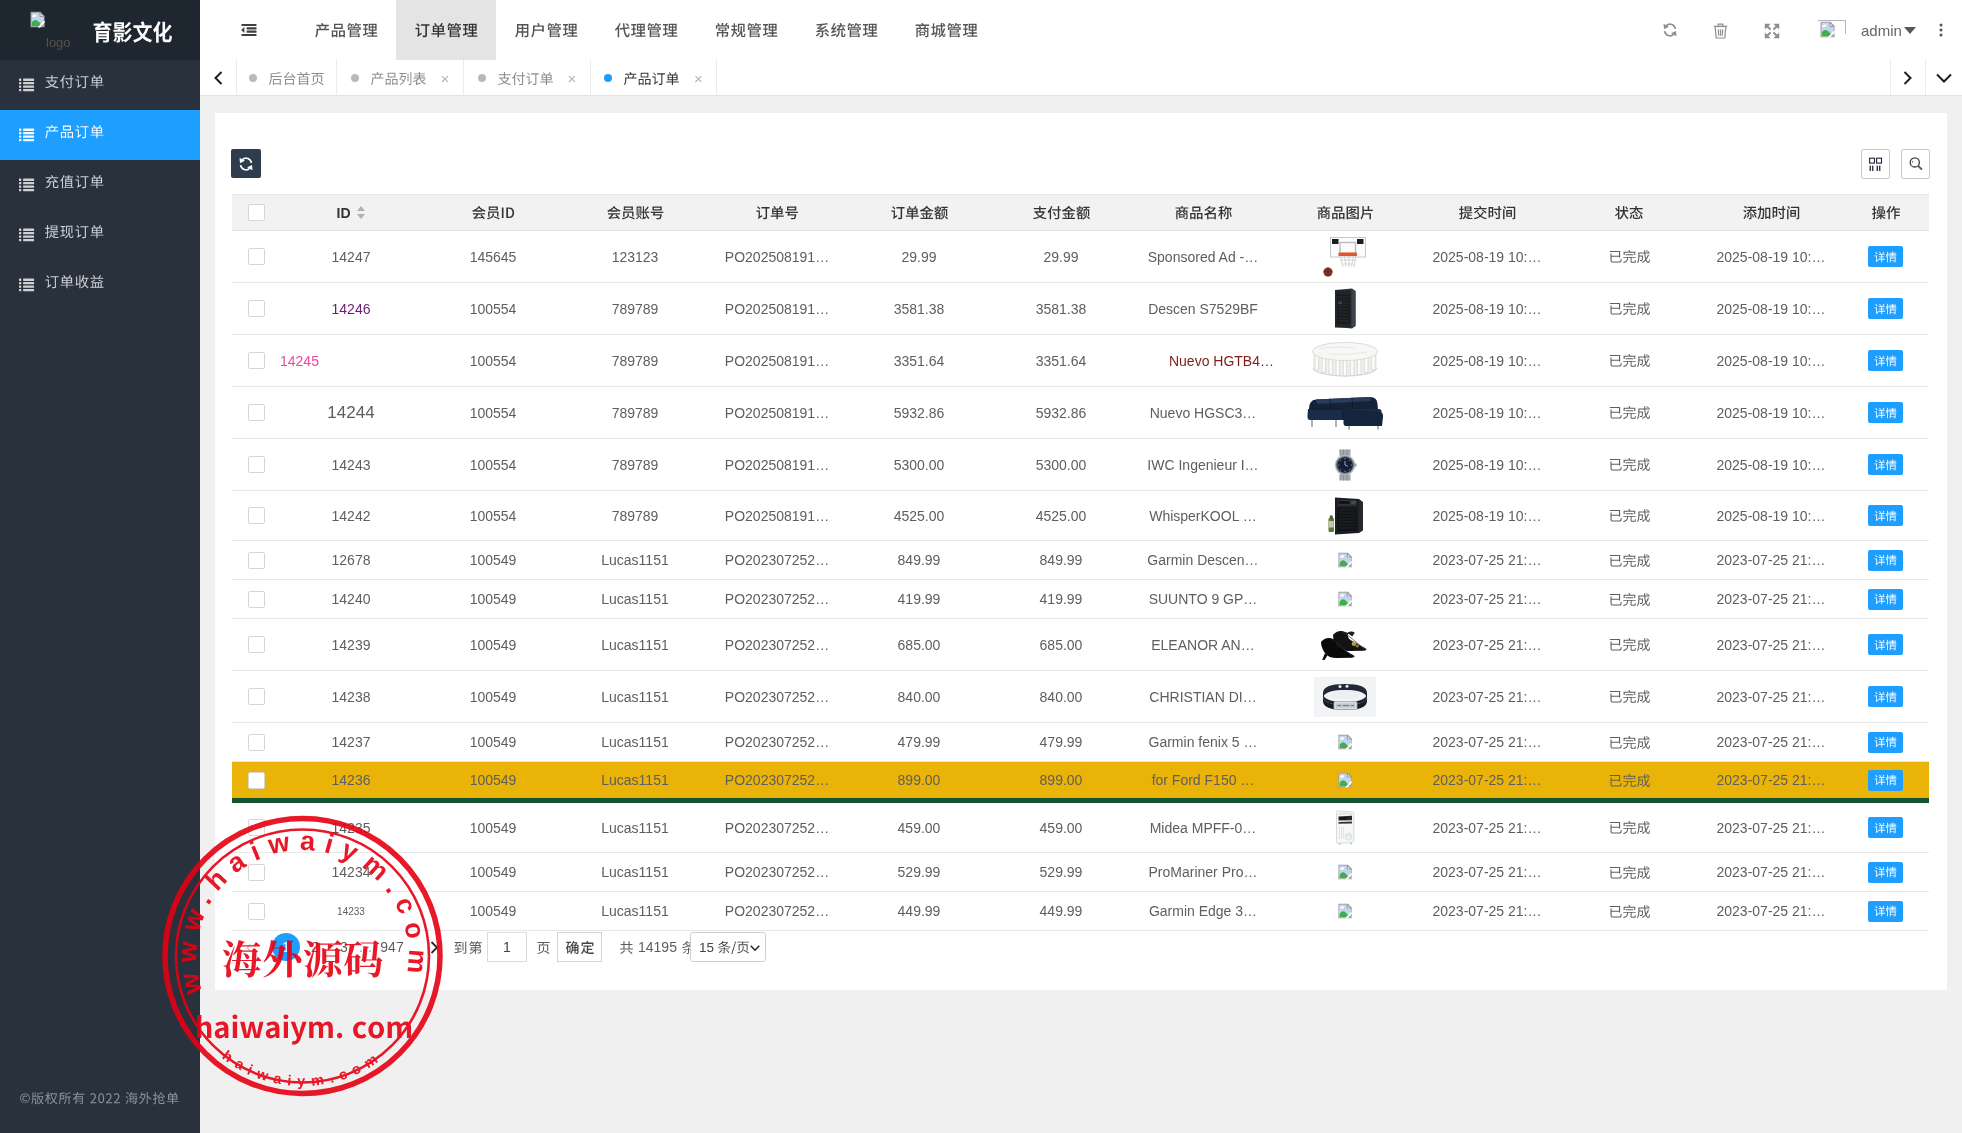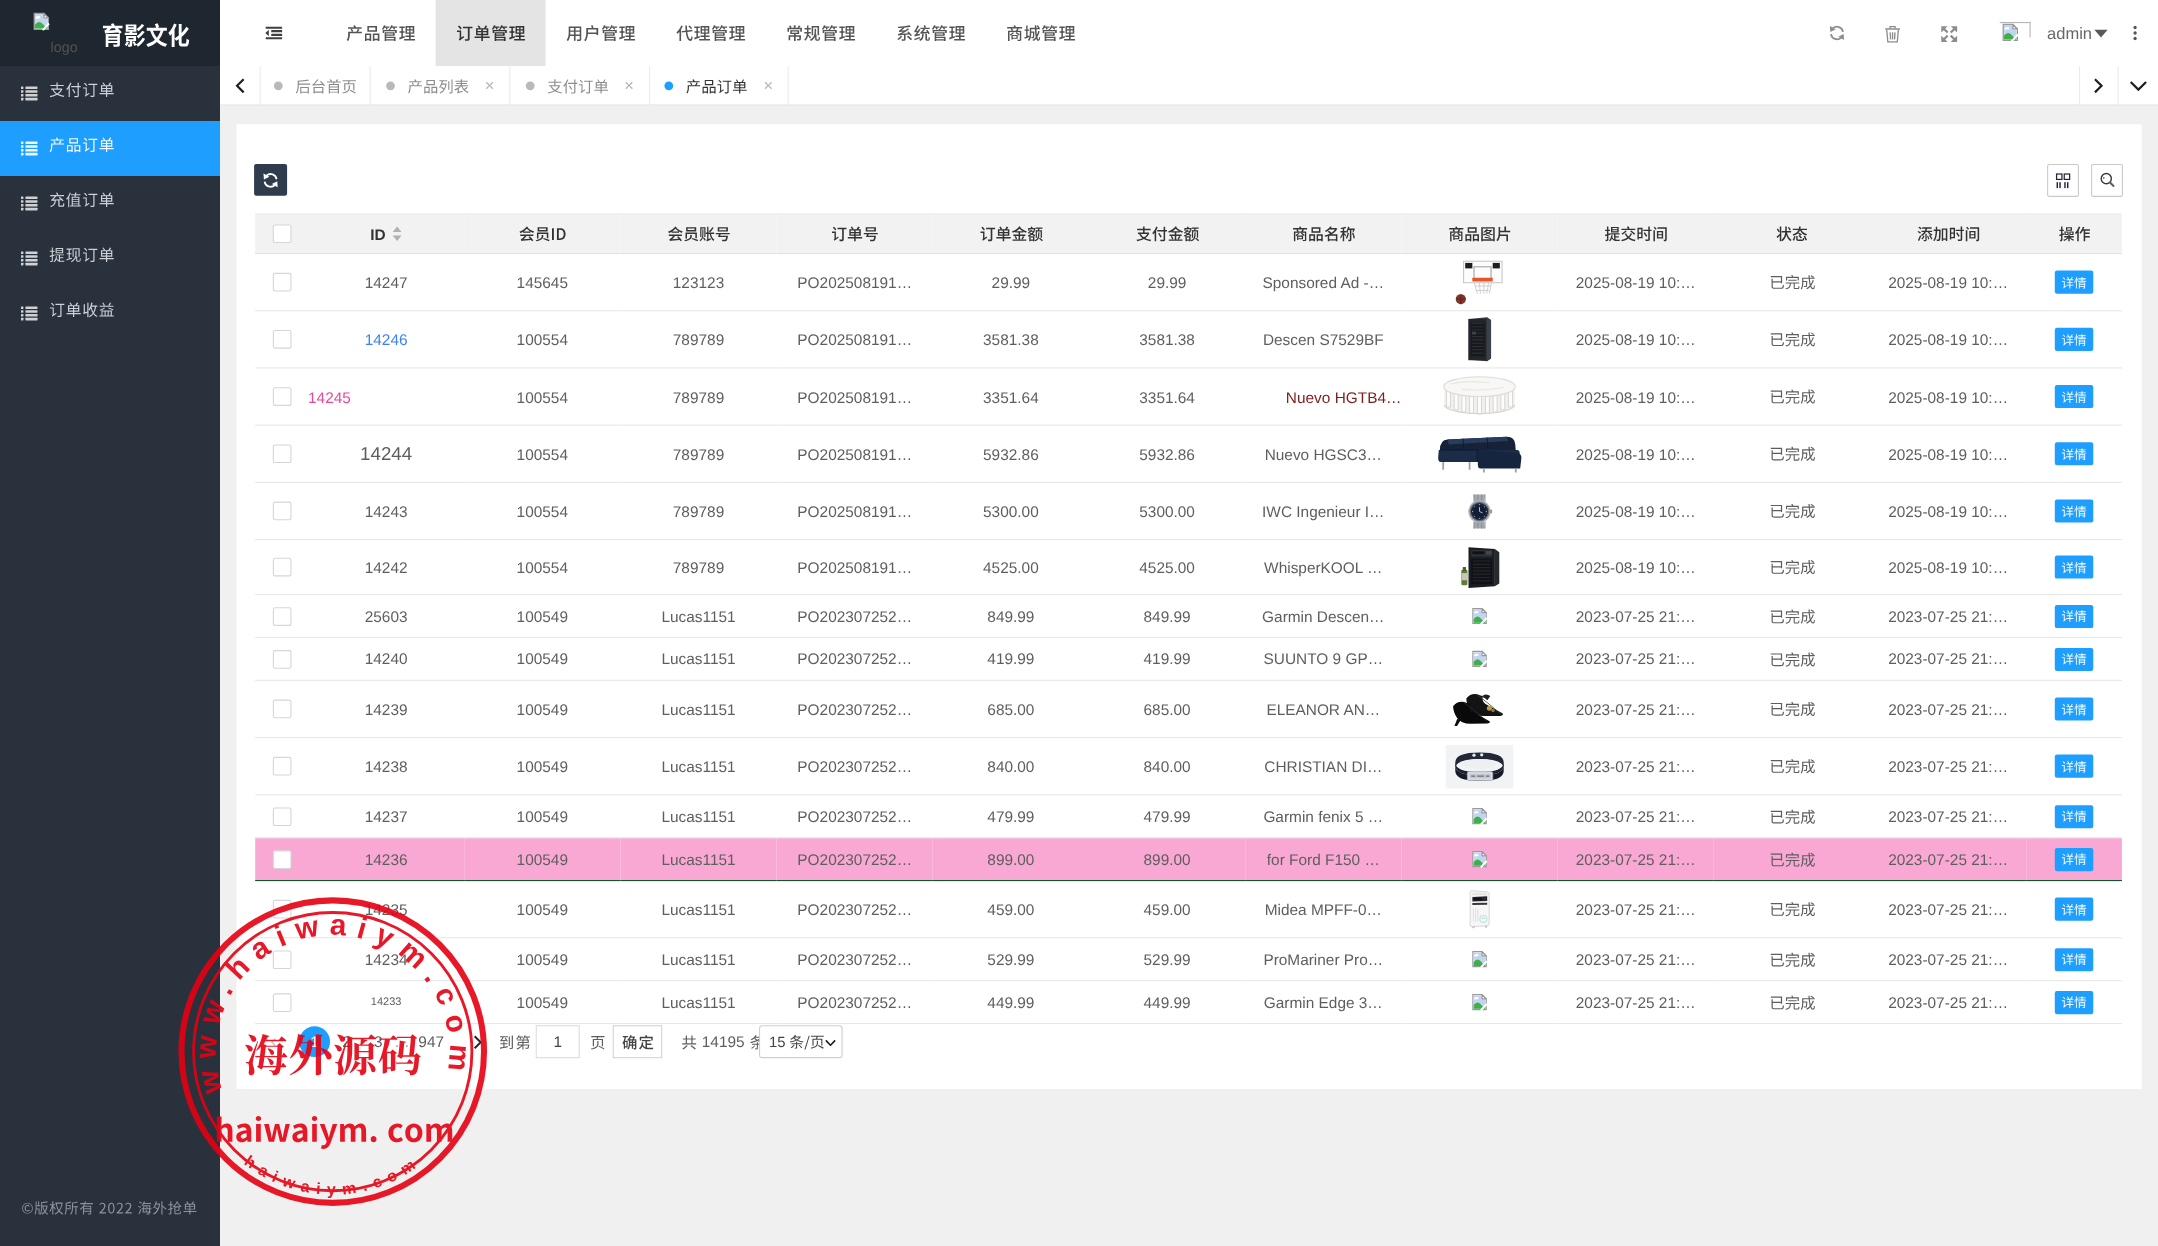--- a/index.html
+++ b/index.html
@@ -470,21 +470,21 @@
             </div>
           </div>
         </td>
       </tr>
       <tr style="height:52px;border-bottom:1px solid #e7e7e7;background:#fff">
         <td>
           <div class="hc">
             <span class="cb"></span>
           </div>
         </td>
-        <td style="text-align:center;font-size:14px;color:#3b82f6">14246</td>
+        <td style="text-align:center;font-size:14px;color:#701a75">14246</td>
         <td style="text-align:center;font-size:14px;color:#5e5e5e">100554</td>
         <td style="text-align:center;font-size:14px;color:#5e5e5e">789789</td>
         <td style="text-align:center;font-size:14px;color:#5e5e5e">PO202508191…</td>
         <td style="text-align:center;font-size:14px;color:#5e5e5e">3581.38</td>
         <td style="text-align:center;font-size:14px;color:#5e5e5e">3581.38</td>
         <td style="text-align:center;font-size:14px;color:#5e5e5e">Descen S7529BF</td>
         <td>
           <div class="hc">
             <svg width="30" height="41" viewBox="0 0 30 41" xmlns="http://www.w3.org/2000/svg">
 <path d="M5,2 L22,0.5 L25.5,3 V38 L22,40.5 L5,39 Z" fill="#33383e"></path>
@@ -715,21 +715,21 @@
             </div>
           </div>
         </td>
       </tr>
       <tr style="height:39px;border-bottom:1px solid #e7e7e7;background:#fff">
         <td>
           <div class="hc">
             <span class="cb"></span>
           </div>
         </td>
-        <td style="text-align:center;font-size:14px;color:#5e5e5e">25603</td>
+        <td style="text-align:center;font-size:14px;color:#5e5e5e">12678</td>
         <td style="text-align:center;font-size:14px;color:#5e5e5e">100549</td>
         <td style="text-align:center;font-size:14px;color:#5e5e5e">Lucas1151</td>
         <td style="text-align:center;font-size:14px;color:#5e5e5e">PO202307252…</td>
         <td style="text-align:center;font-size:14px;color:#5e5e5e">849.99</td>
         <td style="text-align:center;font-size:14px;color:#5e5e5e">849.99</td>
         <td style="text-align:center;font-size:14px;color:#5e5e5e">Garmin Descen…</td>
         <td>
           <div class="hc">
             <svg width="16" height="16" viewBox="0 0 16 16" xmlns="http://www.w3.org/2000/svg">
 <path d="M2.0,1.2 h8.3 L14.1,5.0 V14.8 H2.0 Z" fill="#fff" stroke="#9a9a9a" stroke-width="1.1"></path>
@@ -942,21 +942,21 @@
         <td>
           <div class="hc">
             <div class="hc" style="width:35px;height:21px;background:#1e9fff;border-radius:2px">
               <svg width="25" height="12" viewBox="-0.5 -10.9 25 12.5" xmlns="http://www.w3.org/2000/svg">
                 <path fill="#ffffff" d="M1.3 -9.2C1.9 -8.7 2.7 -7.9 3.1 -7.4L3.7 -8.0C3.4 -8.5 2.5 -9.3 1.9 -9.8ZM5.4 -9.7C5.9 -9.1 6.3 -8.3 6.5 -7.8L7.3 -8.1C7.1 -8.7 6.7 -9.4 6.2 -10.0ZM2.2 0.7V0.7C2.4 0.5 2.7 0.2 4.7 -1.3C4.6 -1.5 4.5 -1.8 4.4 -2.1L3.2 -1.2V-6.3H0.5V-5.4H2.3V-1.1C2.3 -0.5 2.0 -0.1 1.8 0.1C1.9 0.2 2.2 0.5 2.2 0.7ZM9.9 -10.1C9.6 -9.4 9.2 -8.4 8.8 -7.8H4.8V-6.9H7.6V-5.3H5.2V-4.5H7.6V-2.8H4.5V-1.9H7.6V0.9H8.5V-1.9H11.4V-2.8H8.5V-4.5H10.8V-5.3H8.5V-6.9H11.2V-7.8H9.7C10.1 -8.4 10.5 -9.1 10.8 -9.8Z M13.8 -10.1V0.9H14.6V-10.1ZM12.9 -7.8C12.8 -6.8 12.6 -5.5 12.3 -4.7L13.0 -4.4C13.3 -5.3 13.5 -6.7 13.5 -7.7ZM14.7 -8.1C15.0 -7.5 15.3 -6.8 15.4 -6.3L16.0 -6.6C15.9 -7.1 15.6 -7.8 15.3 -8.3ZM17.4 -2.5H21.7V-1.6H17.4ZM17.4 -3.2V-4.1H21.7V-3.2ZM19.1 -10.1V-9.1H16.0V-8.4H19.1V-7.7H16.3V-7.0H19.1V-6.2H15.6V-5.5H23.5V-6.2H20.0V-7.0H22.8V-7.7H20.0V-8.4H23.1V-9.1H20.0V-10.1ZM16.5 -4.8V0.9H17.4V-0.9H21.7V-0.1C21.7 0.1 21.6 0.1 21.5 0.1C21.3 0.2 20.7 0.2 20.1 0.1C20.2 0.3 20.4 0.7 20.4 0.9C21.2 0.9 21.8 0.9 22.1 0.8C22.5 0.6 22.5 0.4 22.5 -0.0V-4.8Z"></path>
               </svg>
             </div>
           </div>
         </td>
       </tr>
-      <tr style="height:39px;border-bottom:1px solid #14532d;background:#f9a8d4">
+      <tr style="height:39px;border-bottom:5px solid #14532d;background:#eab308">
         <td>
           <div class="hc">
             <span class="cb"></span>
           </div>
         </td>
         <td style="text-align:center;font-size:14px;color:#5e5e5e">14236</td>
         <td style="text-align:center;font-size:14px;color:#5e5e5e">100549</td>
         <td style="text-align:center;font-size:14px;color:#5e5e5e">Lucas1151</td>
         <td style="text-align:center;font-size:14px;color:#5e5e5e">PO202307252…</td>
         <td style="text-align:center;font-size:14px;color:#5e5e5e">899.00</td>

